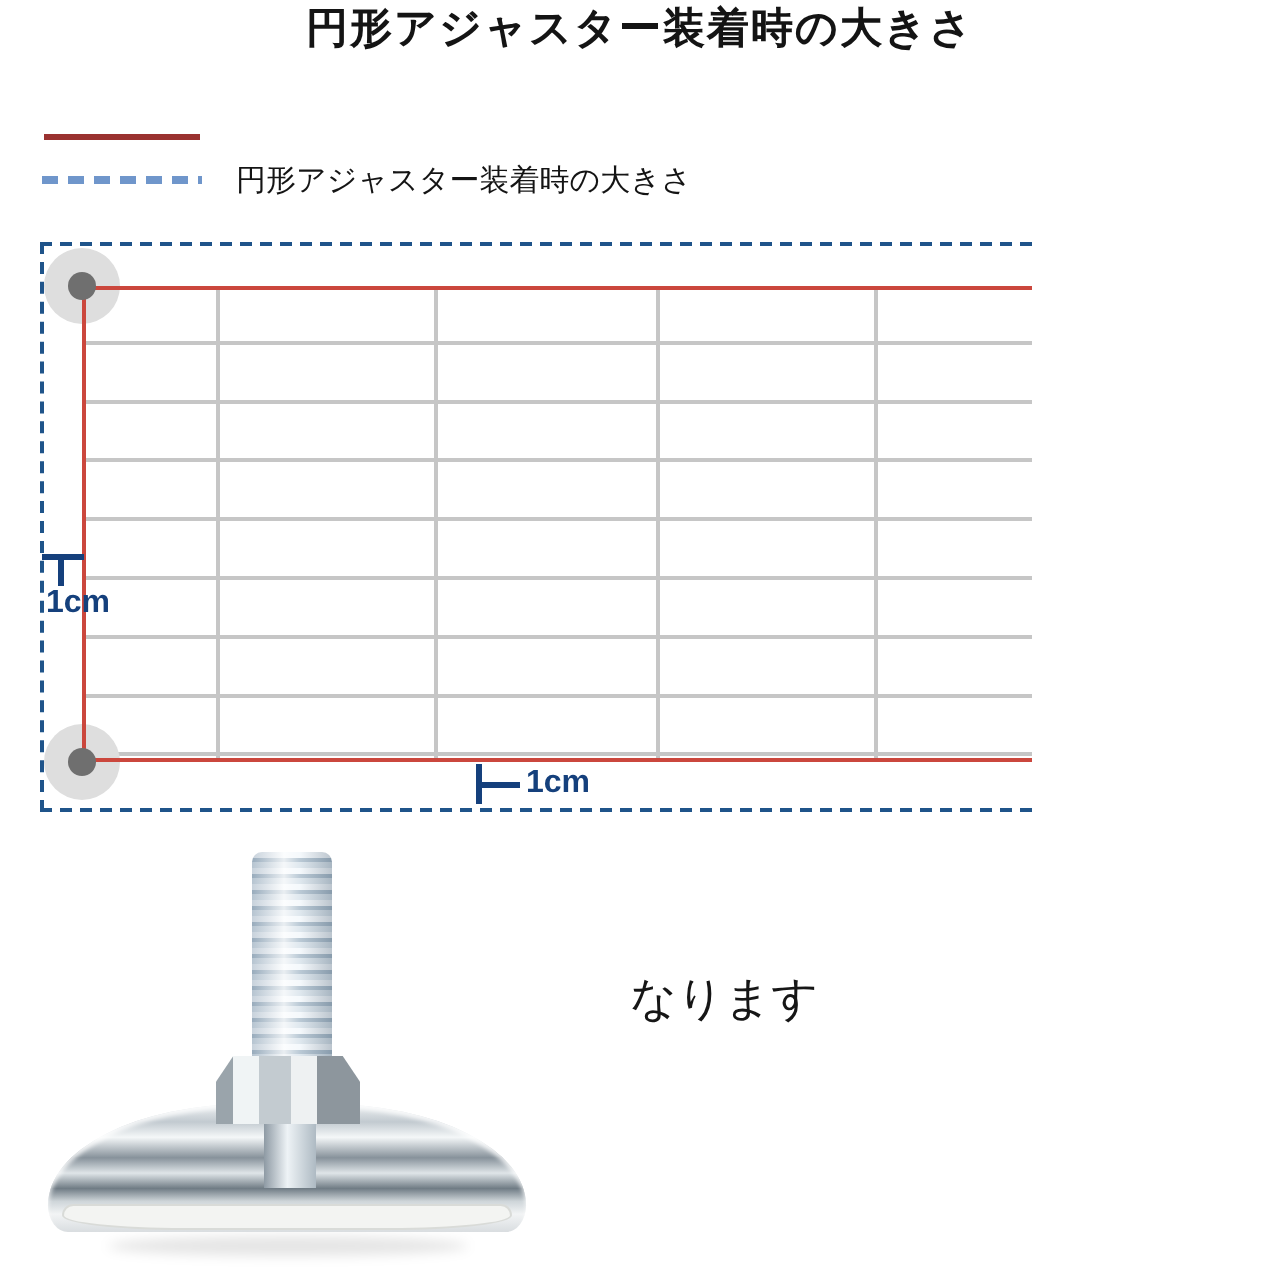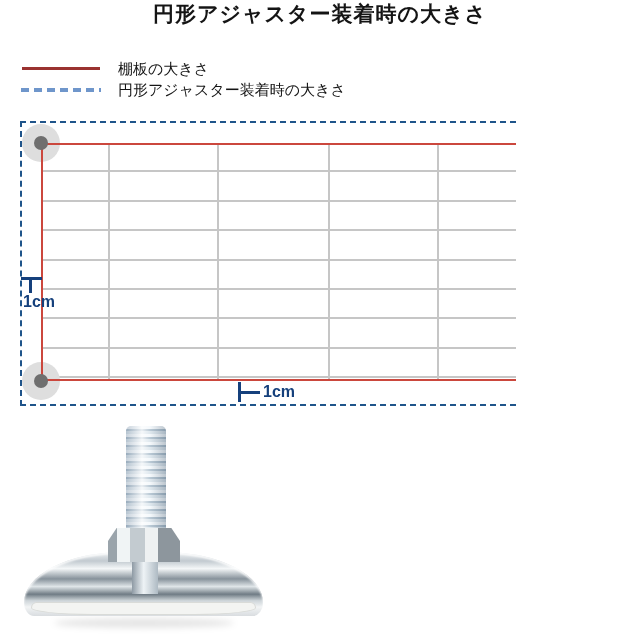--- a/index.html
+++ b/index.html
@@ -84,21 +84,20 @@
   .note .big{font-size:38px;font-weight:400;line-height:38px;vertical-align:-3px;}
 </style>
 </head>
 <body>
 
 <div class="canvas">
 
   <div class="title">円形アジャスター装着時の大きさ</div>
 
   <div class="swatch-solid"></div>
-  <div class="legend-label l1">棚板の大きさ</div>
   <div class="swatch-dashed"></div>
   <div class="legend-label l2">円形アジャスター装着時の大きさ</div>
 
   <div class="diagram">
 
     <div class="shelf-grid">
       <div class="vline" style="left:67px"></div>
       <div class="vline" style="left:176px"></div>
       <div class="vline" style="left:287px"></div>
       <div class="vline" style="left:396px"></div>
@@ -129,15 +128,18 @@
   <div class="photo">
     <div class="shadow"></div>
     <div class="dome"></div>
     <div class="rim"></div>
     <div class="neck"></div>
     <div class="rod"></div>
     <div class="nut"></div>
   </div>
 
   <div class="note">
+    <div class="note-line">
+      <span>なります</span>
+    </div>
   </div>
 
 </div>
 
 </body></html>

